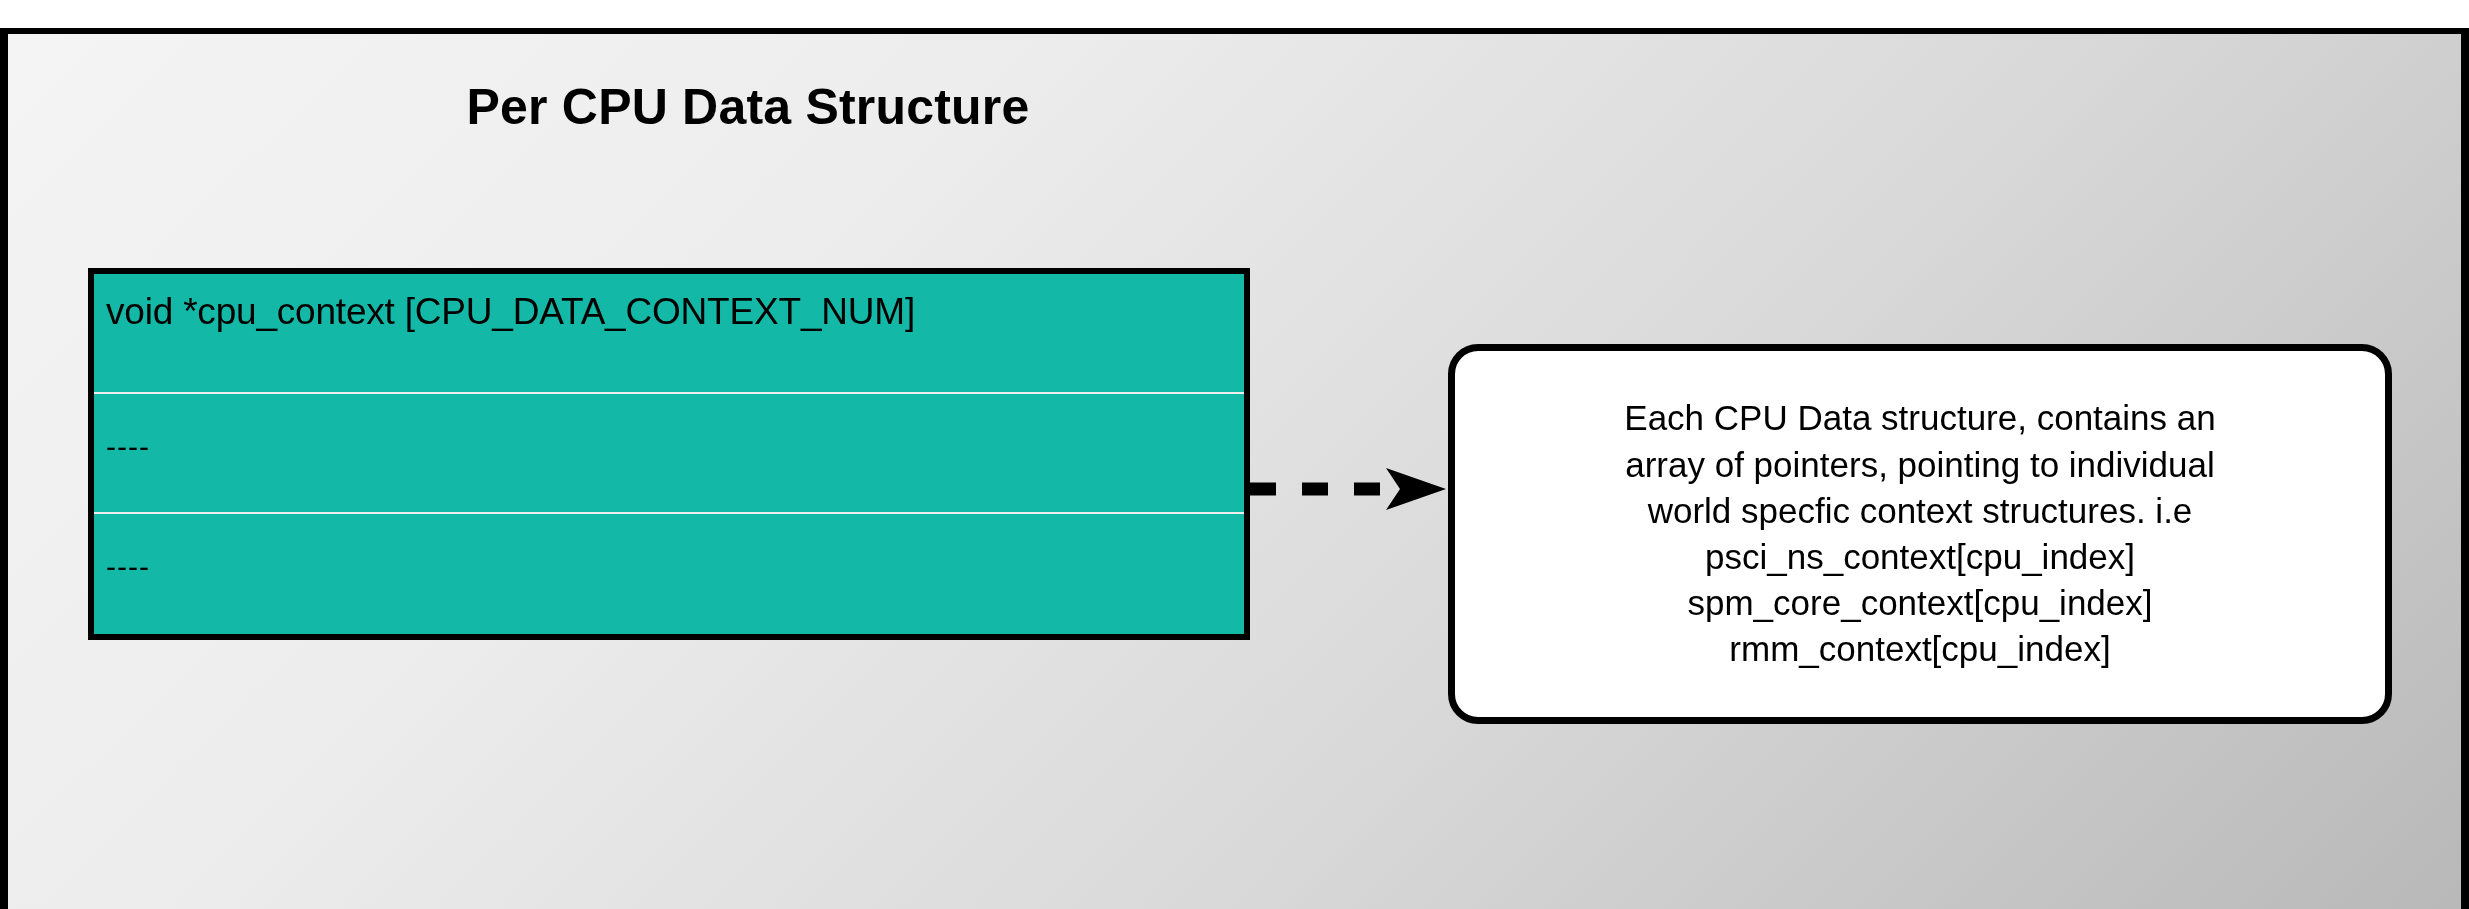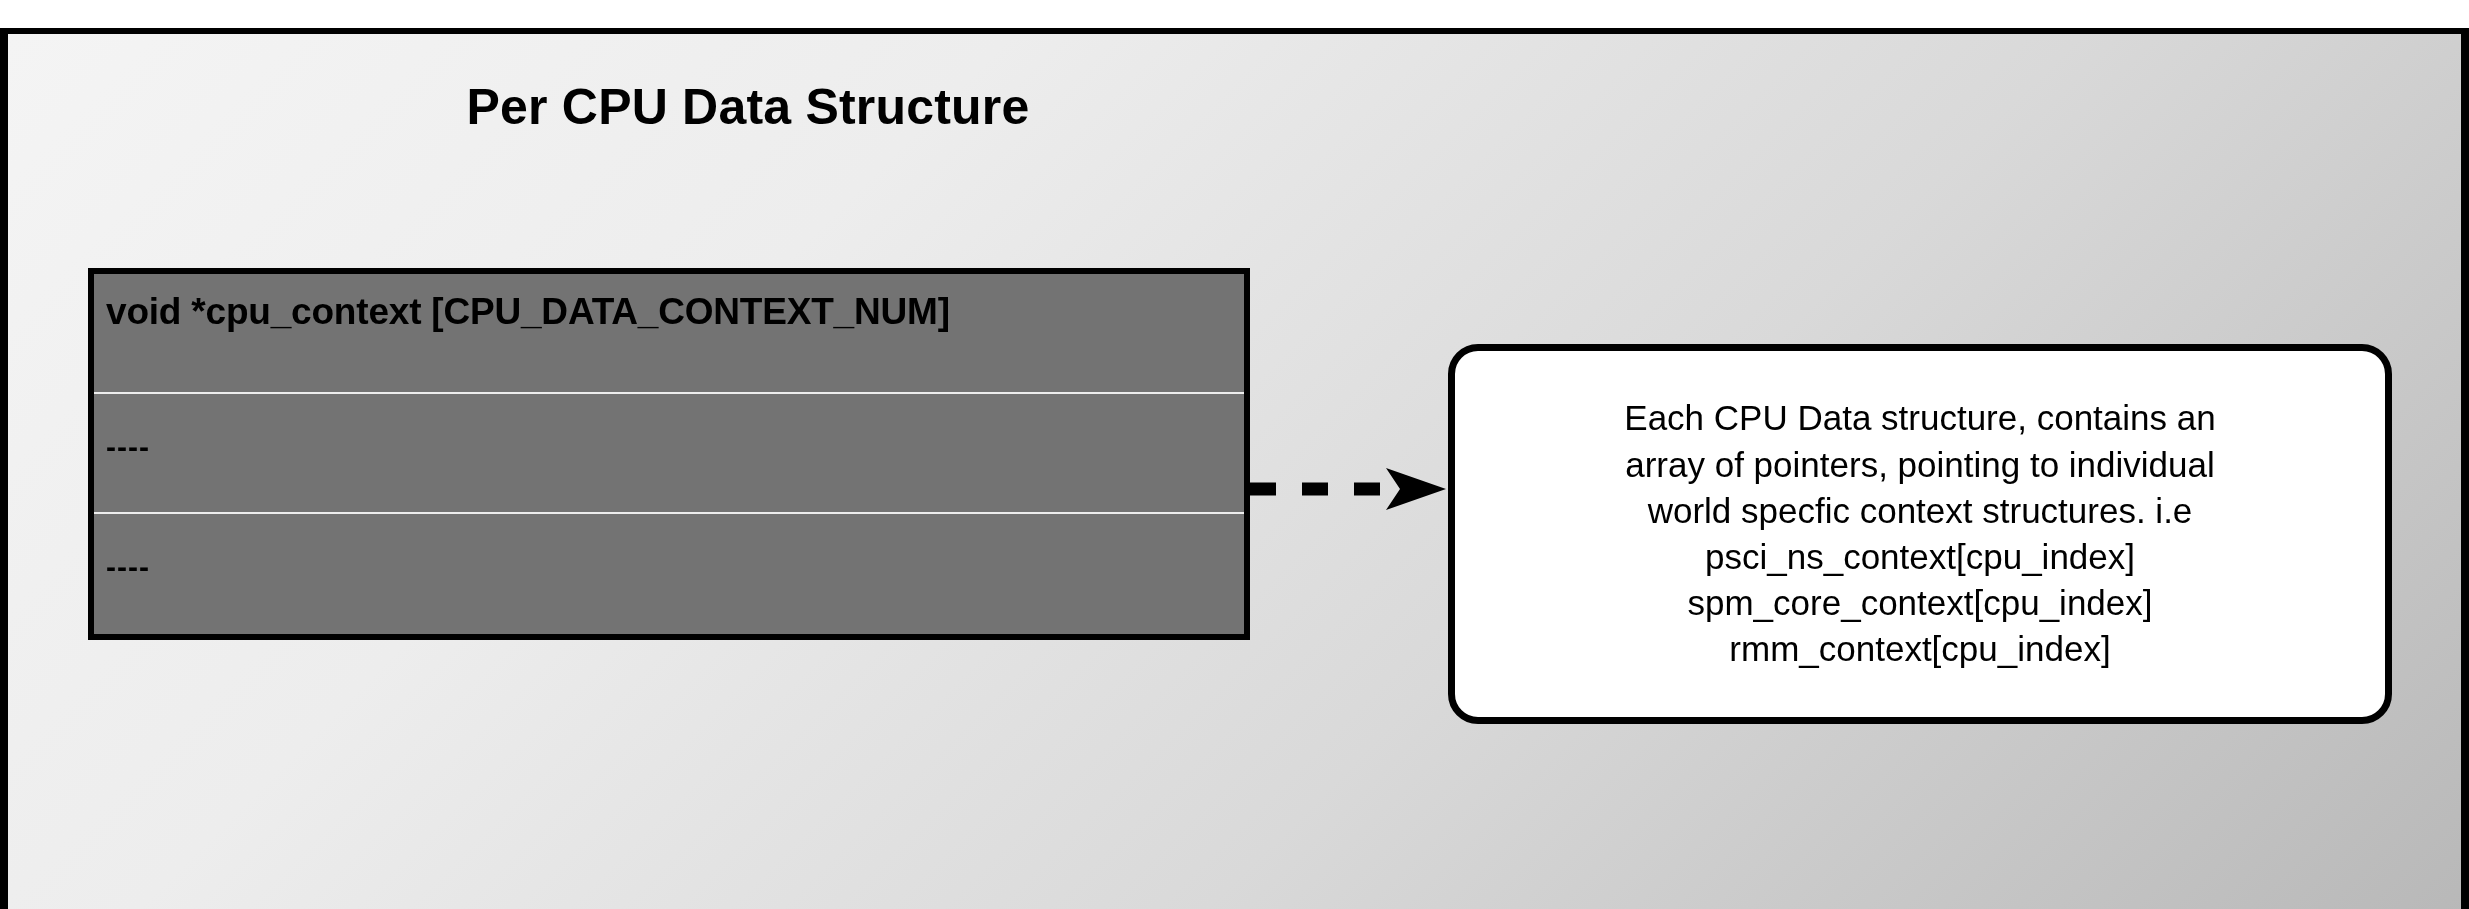--- a/index.html
+++ b/index.html
@@ -72,23 +72,23 @@
     line-height: 1.18;
     text-align: center;
     font-family: "Liberation Sans", sans-serif;
   }
 
   #struct-header .hdr-line { display: block; white-space: nowrap; }
 
   .struct-row {
     box-sizing: border-box;
     position: relative;
-    background: #737373;
+    background: #14b8a6;
     border-bottom: 2px solid #ededed;
-    font-weight: bold;
+    font-weight: normal;
     color: #000000;
     font-family: "Liberation Sans", sans-serif;
     padding-left: 36px;
   }
 
   .struct-row:last-child { border-bottom: none; }
 
   .struct-row .cell {
     position: absolute;
     left: 12px;

